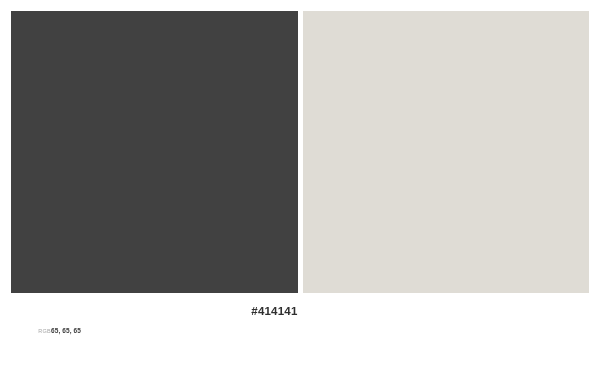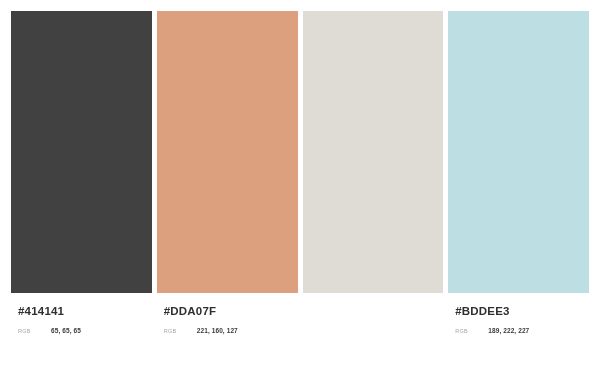--- a/index.html
+++ b/index.html
@@ -27,20 +27,21 @@
     height: 343px;
     display: flex;
     flex-direction: row;
     gap: 5px;
   }
   .swatch-card {
     flex: 1 1 0;
     display: flex;
     flex-direction: column;
     min-width: 0;
+    text-align: right;
   }
   .swatch-color {
     width: 100%;
     height: 282px;
     flex: 0 0 282px;
   }
   .swatch-info {
     padding-left: 7px;
     padding-top: 12px;
     flex: 1 1 auto;
@@ -84,40 +85,20 @@
       <div class="swatch-color" style="background-color: rgb(65, 65, 65);"></div>
       <div class="swatch-info">
         <div class="swatch-hex">#414141</div>
         <div class="swatch-rgb-line">
           <span class="swatch-rgb-label">RGB</span>
           <span class="swatch-rgb-value">65, 65, 65</span>
         </div>
       </div>
     </div>
 
-    <div class="swatch-card">
-      <div class="swatch-color" style="background-color: rgb(221, 160, 127);"></div>
-      <div class="swatch-info">
-        <div class="swatch-hex">#DDA07F</div>
-        <div class="swatch-rgb-line">
-          <span class="swatch-rgb-label">RGB</span>
-          <span class="swatch-rgb-value">221, 160, 127</span>
-        </div>
-      </div>
-    </div>
 
     <div class="swatch-card">
       <div class="swatch-color" style="background-color: rgb(223, 220, 213);"></div>
     </div>
 
-    <div class="swatch-card">
-      <div class="swatch-color" style="background-color: rgb(189, 222, 227);"></div>
-      <div class="swatch-info">
-        <div class="swatch-hex">#BDDEE3</div>
-        <div class="swatch-rgb-line">
-          <span class="swatch-rgb-label">RGB</span>
-          <span class="swatch-rgb-value">189, 222, 227</span>
-        </div>
-      </div>
-    </div>
 
   </div>
 </div>
 
 </body></html>

